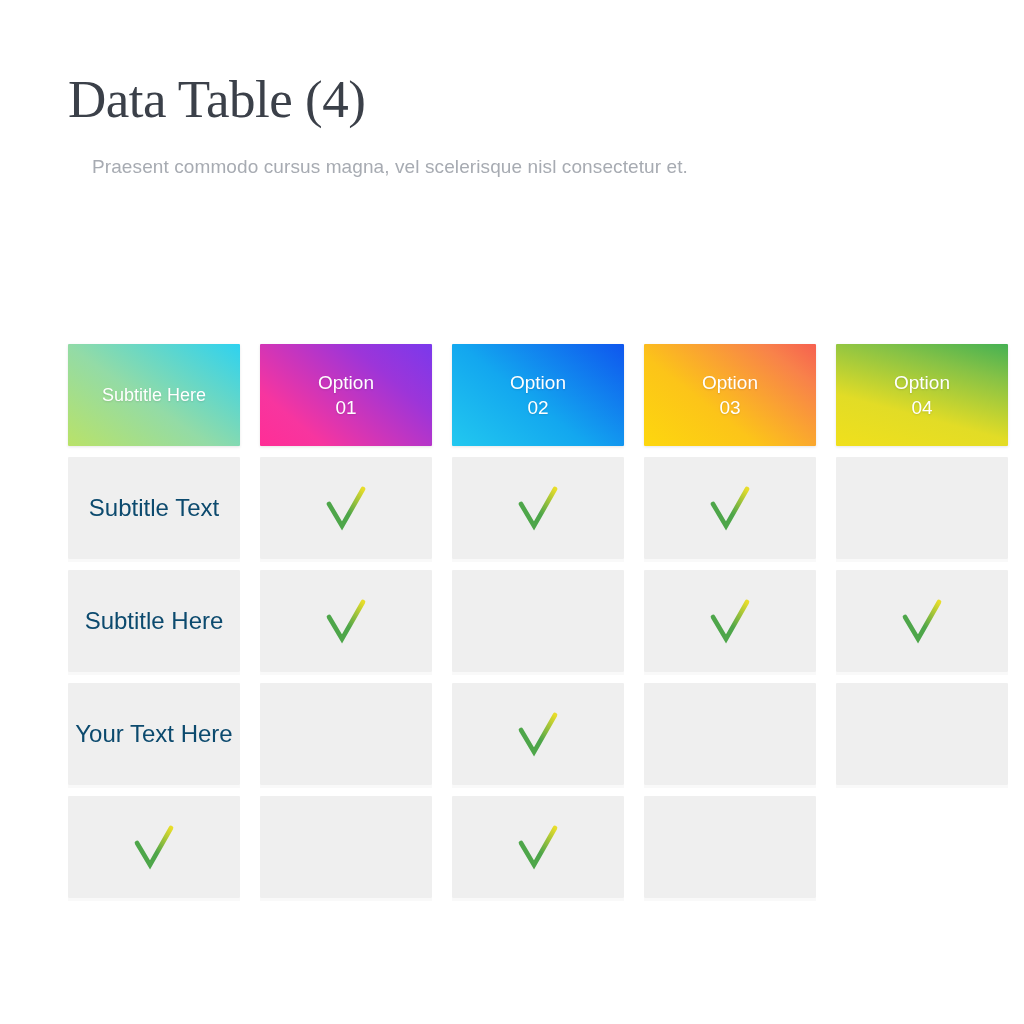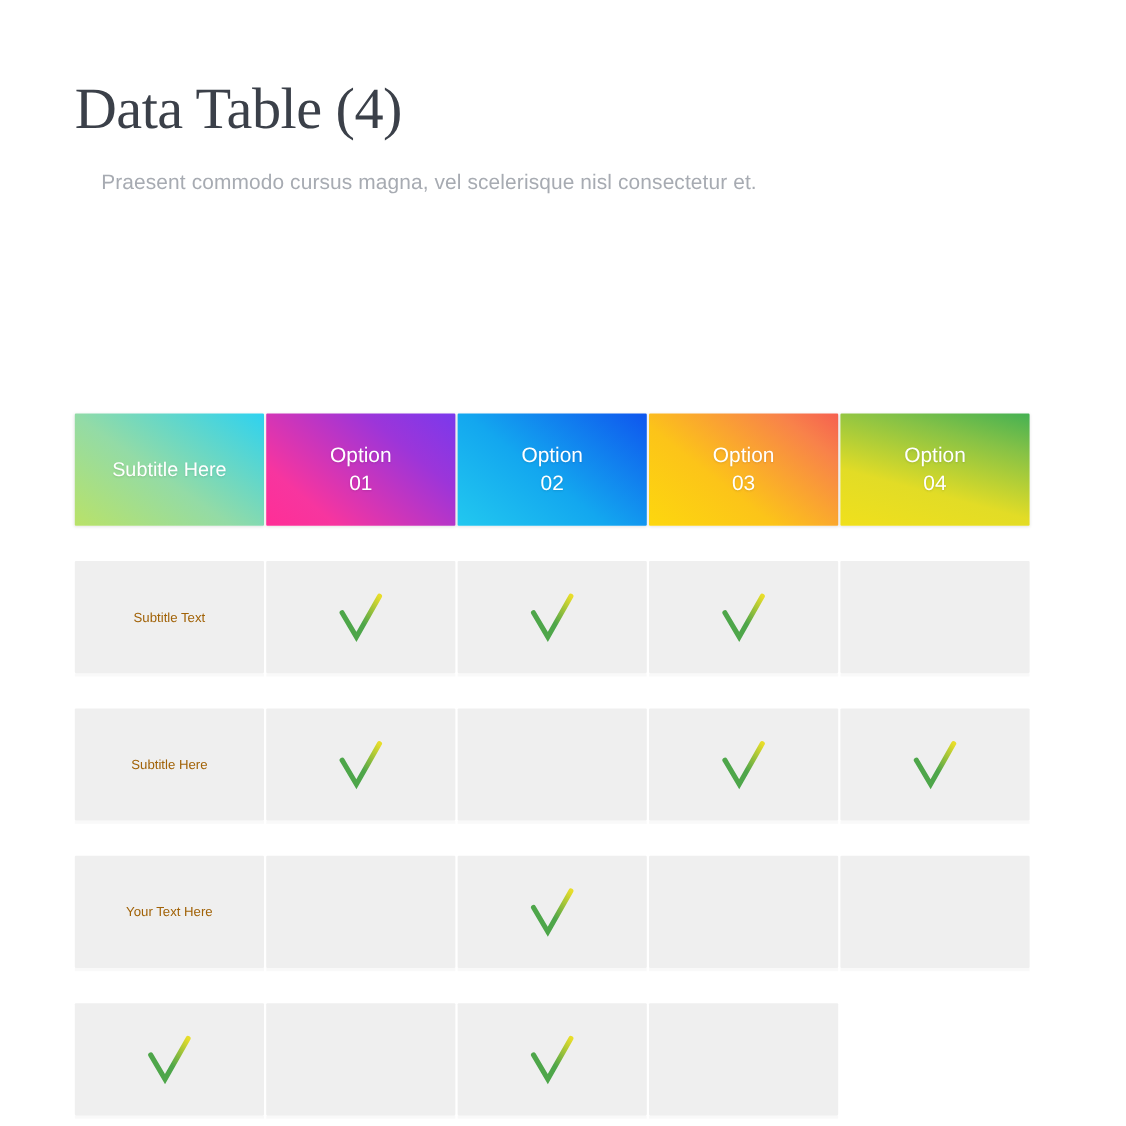--- a/index.html
+++ b/index.html
@@ -52,23 +52,22 @@
   
   .table {
     position: absolute;
     left: 68px;
     top: 344px;
     width: 888px;
   }
 
   .row {
     display: flex;
-    gap: 2px;
+    gap: 20px;
     margin-bottom: 11px;
-    margin-top: 32px;
   }
 
   .row:last-child { margin-bottom: 0; }
 
   .cell {
     width: 172px;
     height: 102px;
     display: flex;
     align-items: center;
     justify-content: center;
@@ -108,22 +107,22 @@
 
   .body-row .cell::after {
     content: "";
     position: absolute;
     left: 0; right: 0; bottom: -3px;
     height: 3px;
     background: rgba(0,0,0,0.025);
   }
 
   .row-label {
-    color: #a16207;
-    font-size: 12px;
+    color: #0c4a6e;
+    font-size: 24px;
     line-height: 24px;
     text-align: center;
     font-weight: 400;
   }
 
   .check-icon {
     width: 44px;
     height: 48px;
     display: block;
   }

